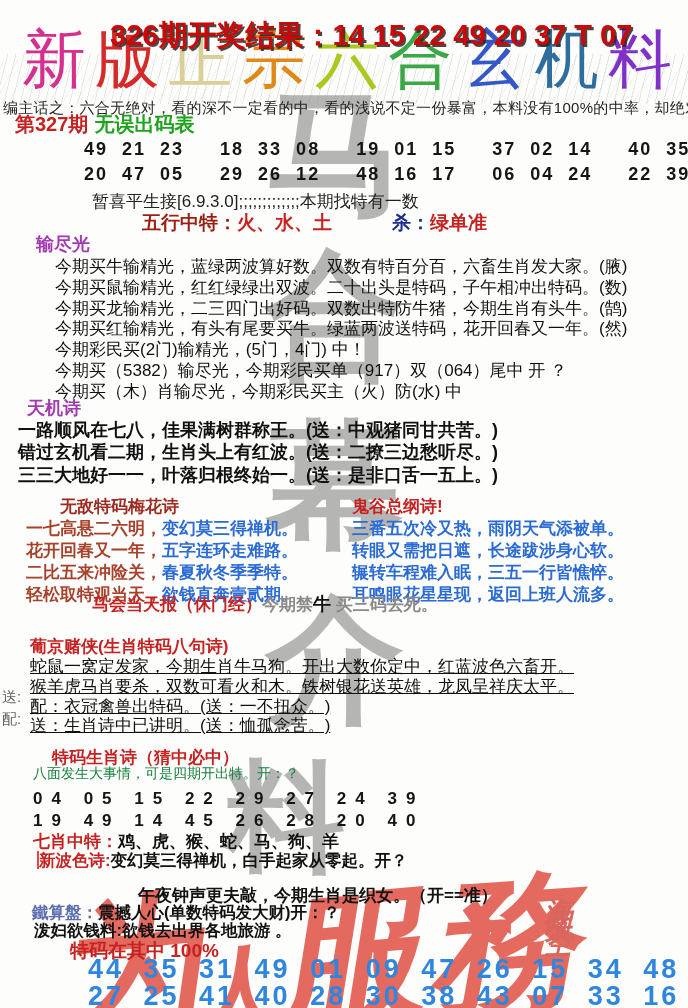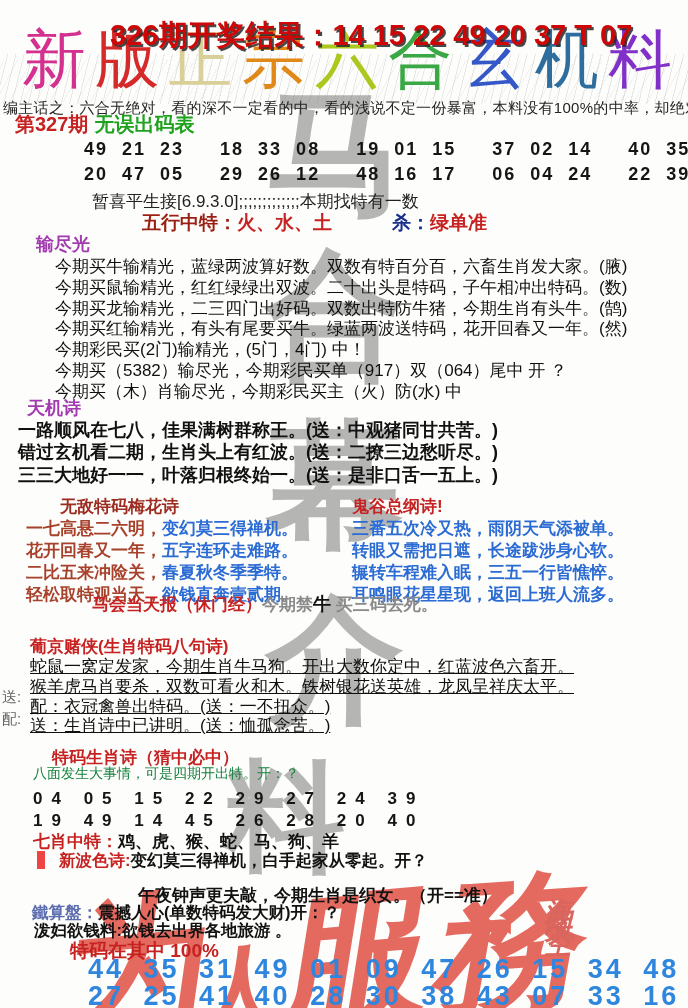--- a/index.html
+++ b/index.html
@@ -55,21 +55,21 @@
   .mh-mid{color:#8a8a8a;}
   .mh-animal{color:#111;font-size:18px;}
   .mh-tail{color:#8a8a8a;}
   .pu-lines{top:657px;left:30px;line-height:19.8px;text-decoration:underline;}
   .margin-note{left:2px;font-size:15px;color:#666;}
   .sheng-poem{top:765px;left:33px;font-size:14px;font-weight:400;color:#15803d;}
   .sheng-num{left:33px;font-size:17px;font-weight:700;color:#151515;letter-spacing:9px;}
   .qixiao{top:830px;left:33px;font-size:17px;font-weight:700;}
   .qx-val{color:#111;}
   .xinbose{top:850px;left:37px;font-size:16.5px;}
-  .xb-lab{color:var(--red);font-weight:700;border-left:8px solid #ef4444;padding-left:14px;}
+  .xb-lab{color:var(--red);font-weight:700;border-left:2px solid #ef4444;padding-left:0;}
   .xb-val{color:#111;font-weight:600;}
   .yiju{top:868px;left:55px;font-size:17px;font-weight:700;color:#3c46b4;}
   .midnight{top:884px;left:138px;font-size:17px;font-weight:600;color:#111;}
   .tiesuan{top:902px;left:32px;font-size:16.5px;text-align:right;}
   .ts-lab{color:#5b6dae;font-weight:700;}
   .ts-val{color:#111;font-weight:600;}
   .pofu{top:920px;left:34px;font-size:16.5px;color:#111;font-weight:600;}
   .tema{top:938px;left:42px;font-size:19px;font-weight:700;color:var(--red);margin-left:28px;}
   .bn{left:88px;font-size:27px;font-weight:700;color:var(--bluenum);letter-spacing:3px;word-spacing:9px;z-index:1;}
 </style>

